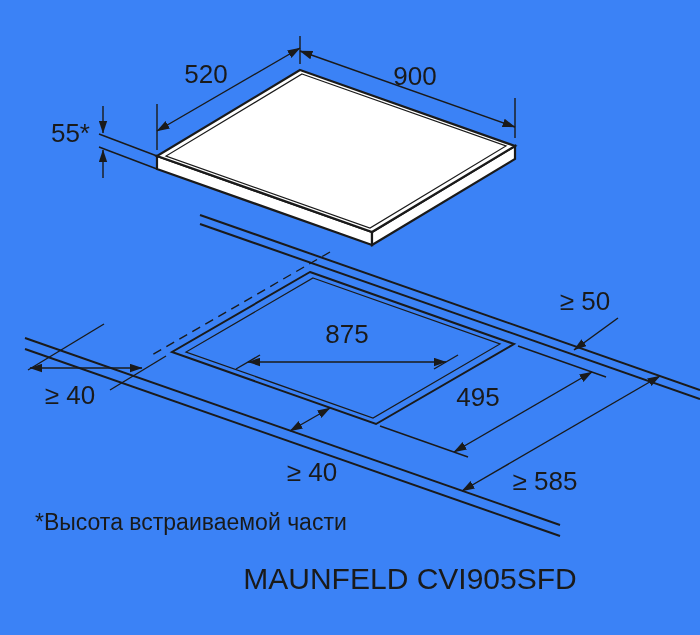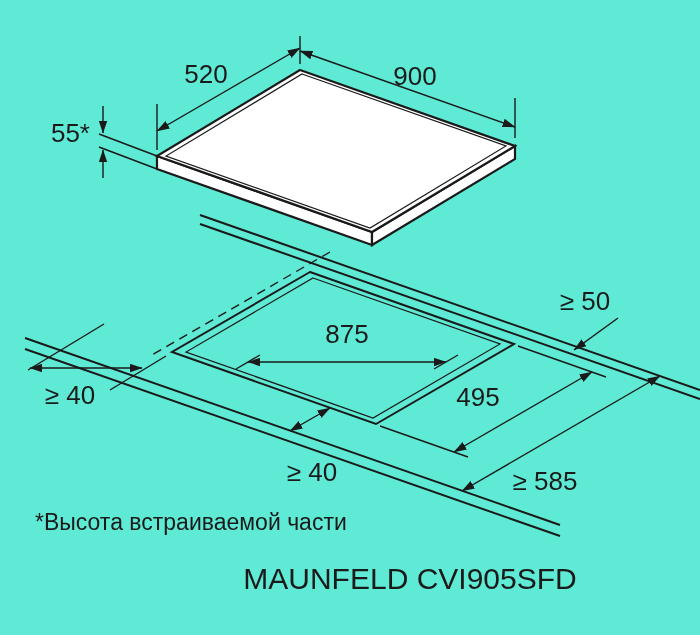--- a/index.html
+++ b/index.html
@@ -5,21 +5,21 @@
   html, body {
     margin: 0;
     padding: 0;
     background: #ffffff;
     font-family: "Liberation Sans", sans-serif;
   }
   .stage {
     position: relative;
     width: 700px;
     height: 635px;
-    background: #5eead4;
+    background: #3b82f6;
     overflow: hidden;
   }
   svg { display: block; }
   .ln   { stroke: #1a1a1a; fill: none; }
   .thick{ stroke-width: 2.2; }
   .med  { stroke-width: 2; }
   .thin { stroke-width: 1.4; }
   .hair { stroke-width: 1.2; }
   .face { fill: #ffffff; stroke: #1a1a1a; }
   .dash { stroke-dasharray: 9 6; }

